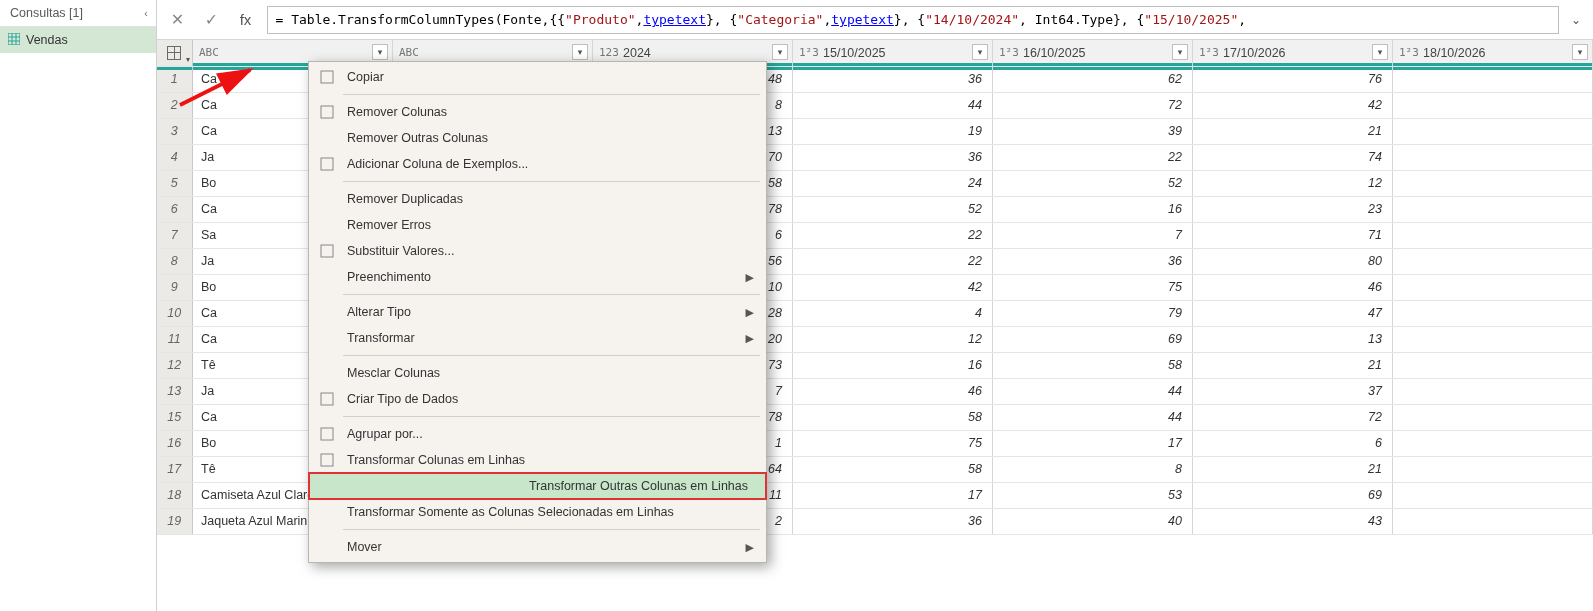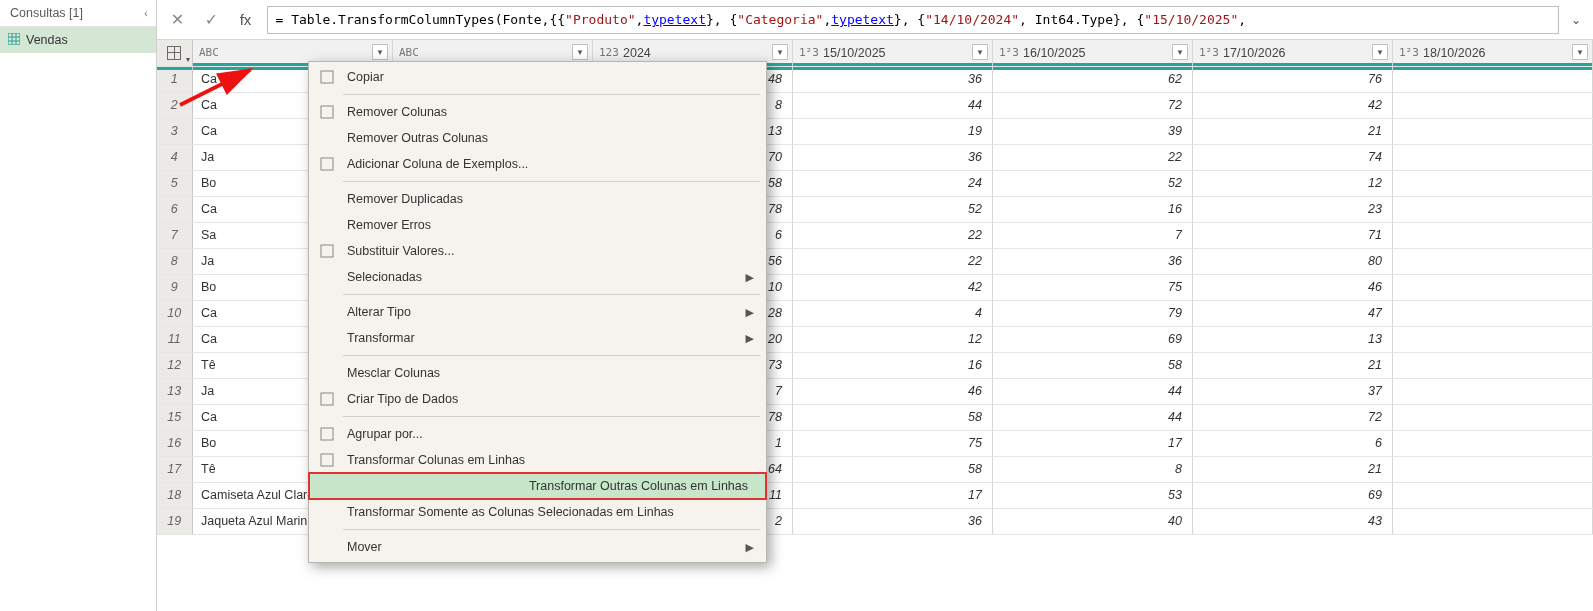--- a/index.html
+++ b/index.html
@@ -526,21 +526,21 @@
     <div class="mi">
       <span>Remover Erros</span>
     </div>
     <div class="mi">
       <span class="mi-icon"><svg viewBox="0 0 16 16">
           <rect x="2" y="2" width="12" height="12" fill="none" stroke="#888"></rect>
         </svg></span>
       <span>Substituir Valores...</span>
     </div>
     <div class="mi">
-      <span>Selecionadas</span>
+      <span>Preenchimento</span>
       <span class="sub-arrow">▶</span>
     </div>
     <div class="sep"></div>
     <div class="mi">
       <span>Alterar Tipo</span>
       <span class="sub-arrow">▶</span>
     </div>
     <div class="mi">
       <span>Transformar</span>
       <span class="sub-arrow">▶</span>

